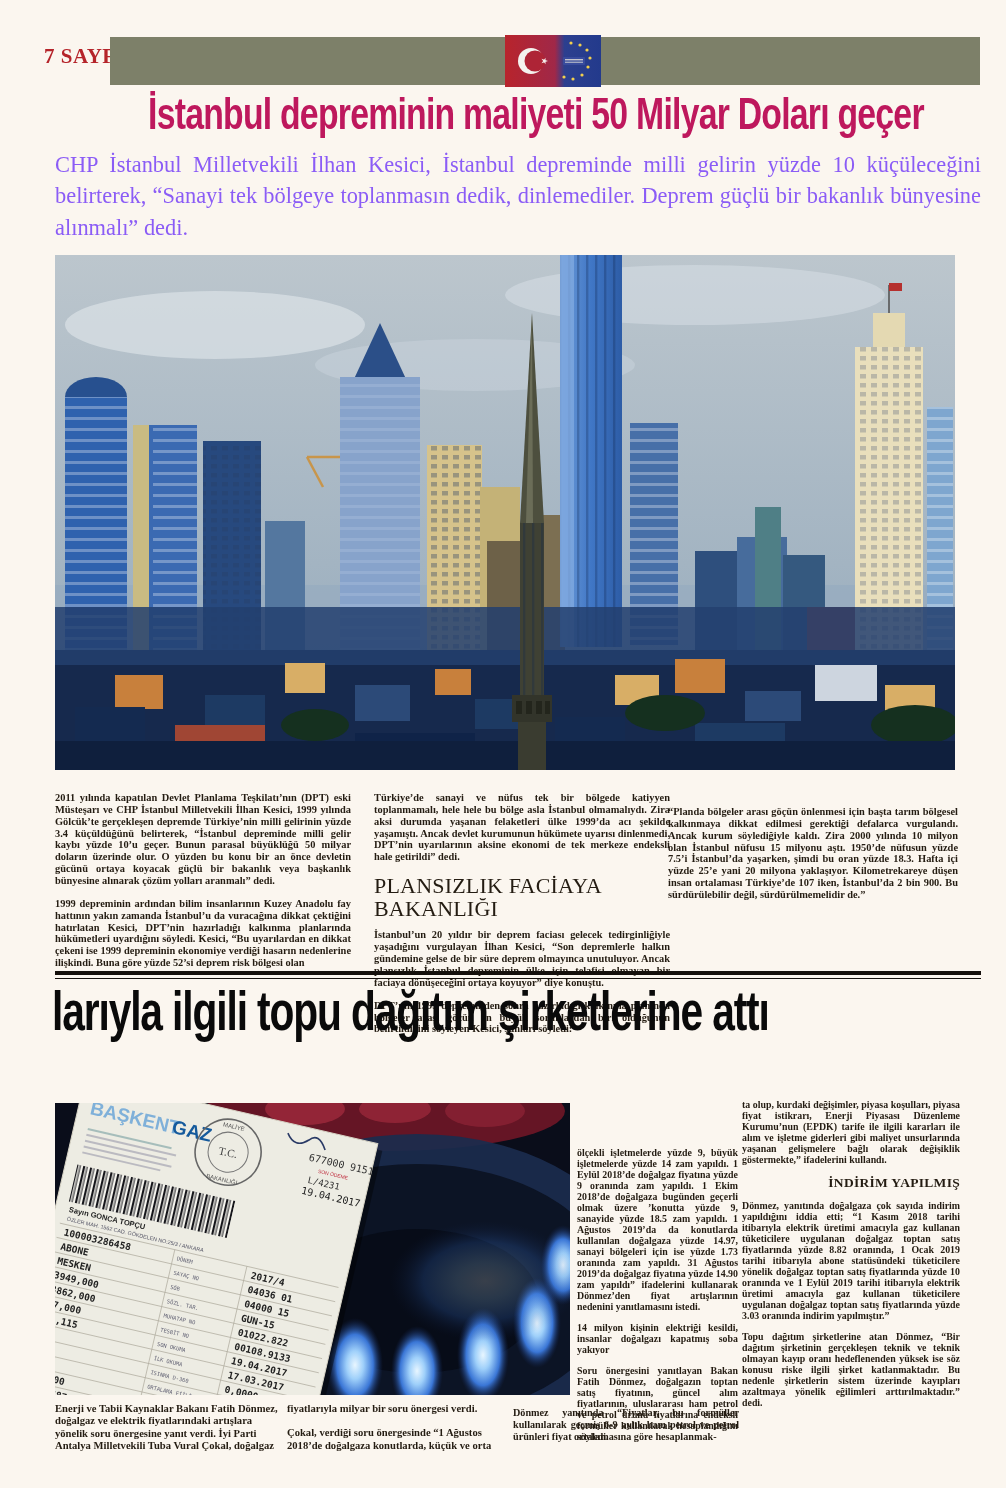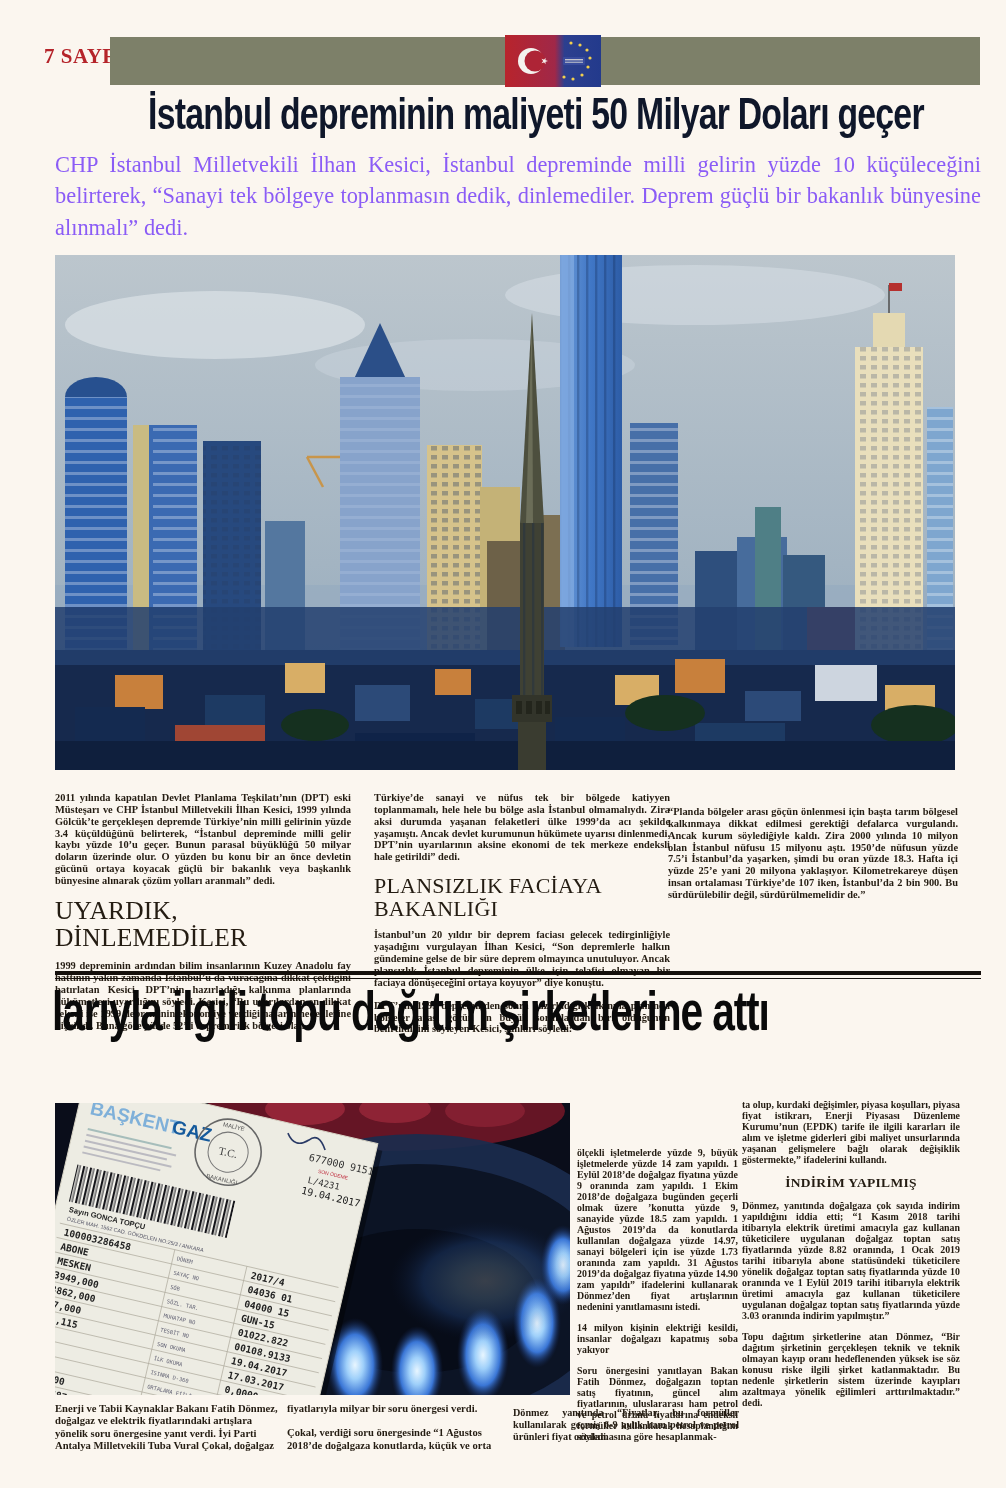--- a/index.html
+++ b/index.html
@@ -3,21 +3,21 @@
 <meta charset="utf-8">
 <style>
   html,body{margin:0;padding:0;background:#ffffff;}
   .page{position:relative;width:1006px;height:1488px;background:#fbf6ef;overflow:hidden;
         font-family:"Liberation Serif",serif;color:#241c12;}
   .abs{position:absolute;}
   .page-label{left:44px;top:44px;font-size:21px;font-weight:bold;color:#b5242a;letter-spacing:.5px;}
   .topbar{left:110px;top:37px;width:870px;height:48px;background:#7d8069;}
   .flaglogo{left:505px;top:35px;width:96px;height:52px;}
   .hl1{left:148px;top:88px;width:835px;font-family:"Liberation Sans",sans-serif;font-weight:bold;
-       font-size:45px;color:#0f172a;}
+       font-size:45px;color:#be185d;}
   .hl-sq{display:inline-block;transform:scaleX(.75);transform-origin:0 60%;white-space:nowrap;letter-spacing:-1px;}
   .lead{left:55px;top:149px;width:926px;font-size:22.4px;line-height:1.4;text-align:justify;color:#8b5cf6;}
   .photo1{left:55px;top:255px;width:900px;height:515px;}
   .col{top:776px;width:296px;font-size:10.4px;line-height:1.14;font-weight:bold;text-align:justify;margin-top:16px;}
   .col p{margin:0 0 11px 0;}
   .col1{left:55px;} .col2{left:374px;} .col3{left:668px;padding-top:14px;width:290px;}
   .subhead-big{font-size:25.5px;font-weight:normal;letter-spacing:.2px;line-height:1.05;margin:2px 0 9px 0;text-align:left;}
   .subhead-mid{font-size:22px;font-weight:normal;letter-spacing:.2px;line-height:1.05;margin:2px 0 9px 0;text-align:left;}
   .dblrule{left:55px;top:971px;width:926px;height:3px;border-top:4px solid #15100c;border-bottom:1.5px solid #15100c;}
   .hl2{left:52px;top:984px;width:930px;font-family:"Liberation Sans",sans-serif;font-weight:bold;
@@ -26,21 +26,21 @@
   .photo2{left:55px;top:1103px;width:515px;height:292px;}
   .smallcol{font-size:10.6px;line-height:1.16;font-weight:bold;text-align:left;}
   .cap1{left:55px;top:1403px;width:228px;}
   .cap2{left:287px;top:1403px;width:230px;}
   .cap2 p{margin:0 0 12px 0;}
   .midcol{left:577px;top:1099px;width:161px;font-size:9.9px;line-height:1.11;font-weight:bold;text-align:justify;margin-top:48px;}
   .midcol p{margin:0 0 10px 0;}
   .botp{left:513px;top:1407px;width:226px;font-size:10.2px;line-height:1.2;font-weight:bold;text-align:justify;}
   .rightcol{left:742px;top:1099px;width:218px;font-size:9.9px;line-height:1.11;font-weight:bold;text-align:justify;}
   .rightcol p{margin:0 0 10px 0;}
-  .rsub{font-size:13.5px;letter-spacing:.3px;margin:2px 0 10px 0;text-align:center;font-weight:bold;}
+  .rsub{font-size:13.5px;letter-spacing:.3px;margin:2px 0 10px 0;text-align:right;font-weight:bold;}
 </style>
 </head>
 <body>
 
 <div class="page">
 
   <div class="abs page-label">7 SAYFA</div>
   <div class="abs topbar"></div>
   <div class="abs flaglogo">
     <svg width="96" height="52" viewBox="0 0 96 52">
@@ -187,21 +187,20 @@
           <rect x="471" y="446" width="6" height="13" fill="#23251c"></rect>
         <rect x="481" y="446" width="6" height="13" fill="#23251c"></rect>
           <rect x="490" y="446" width="5" height="13" fill="#23251c"></rect>
         <rect x="463" y="467" width="28" height="48" fill="#3a3c30"></rect>
       </g>
     </svg>
   </div>
 
   <div class="abs col col1">
     <p>2011 yılında kapatılan Devlet Planlama Teşkilatı’nın (DPT) eski Müsteşarı ve CHP İstanbul Milletvekili İlhan Kesici, 1999 yılında Gölcük’te gerçekleşen depremde Türkiye’nin milli gelirinin yüzde 3.4 küçüldüğünü belirterek, “İstanbul depreminde milli gelir kaybı yüzde 10’u geçer. Bunun parasal büyüklüğü 50 milyar doların üzerinde olur. O yüzden bu konu bir an önce devletin gücünü ortaya koyacak güçlü bir bakanlık veya başkanlık bünyesine alınarak çözüm yolları aranmalı” dedi.</p>
-    <div class="subhead-big">UYARDIK, DİNLEMEDİLER</div>
     <p>1999 depreminin ardından bilim insanlarının Kuzey Anadolu fay hattının yakın zamanda İstanbul’u da vuracağına dikkat çektiğini hatırlatan Kesici, DPT’nin hazırladığı kalkınma planlarında hükümetleri uyardığını söyledi. Kesici, “Bu uyarılardan en dikkat çekeni ise 1999 depreminin ekonomiye verdiği hasarın nedenlerine ilişkindi. Buna göre yüzde 52’si deprem risk bölgesi olan</p>
   </div>
   <div class="abs col col2">
     <p>Türkiye’de sanayi ve nüfus tek bir bölgede katiyyen toplanmamalı, hele hele bu bölge asla İstanbul olmamalıydı. Zira aksi durumda yaşanan felaketleri ülke 1999’da acı şekilde yaşamıştı. Ancak devlet kurumunun hükümete uyarısı dinlenmedi. DPT’nin uyarılarının aksine ekonomi de tek merkeze endeksli hale getirildi” dedi.</p>
     <div class="subhead-mid">PLANSIZLIK FACİAYA BAKANLIĞI</div>
     <p>İstanbul’un 20 yıldır bir deprem faciası gelecek tedirginliğiyle yaşadığını vurgulayan İlhan Kesici, “Son depremlerle halkın gündemine gelse de bir süre deprem olmayınca unutuluyor. Ancak plansızlık İstanbul depreminin ülke için telafisi olmayan bir faciaya dönüşeceğini ortaya koyuyor” diye konuştu.</p>
     <p>DPT’nin 1999 depreminden sonra hazırladığı kalkınma planında bölgeler arası göçün en büyük sorunlardan biri olduğunun belirtildiğini söyleyen Kesici, şunları söyledi:</p>
   </div>
   <div class="abs col col3">
     <p>“Planda bölgeler arası göçün önlenmesi için başta tarım bölgesel kalkınmaya dikkat edilmesi gerektiği defalarca vurgulandı. Ancak kurum söylediğiyle kaldı. Zira 2000 yılında 10 milyon olan İstanbul nüfusu 15 milyonu aştı. 1950’de nüfusun yüzde 7.5’i İstanbul’da yaşarken, şimdi bu oran yüzde 18.3. Hafta içi yüzde 25’e yani 20 milyona yaklaşıyor. Kilometrekareye düşen insan ortalaması Türkiye’de 107 iken, İstanbul’da 2 bin 900. Bu sürdürülebilir değil, sürdürülmemelidir de.”</p>

